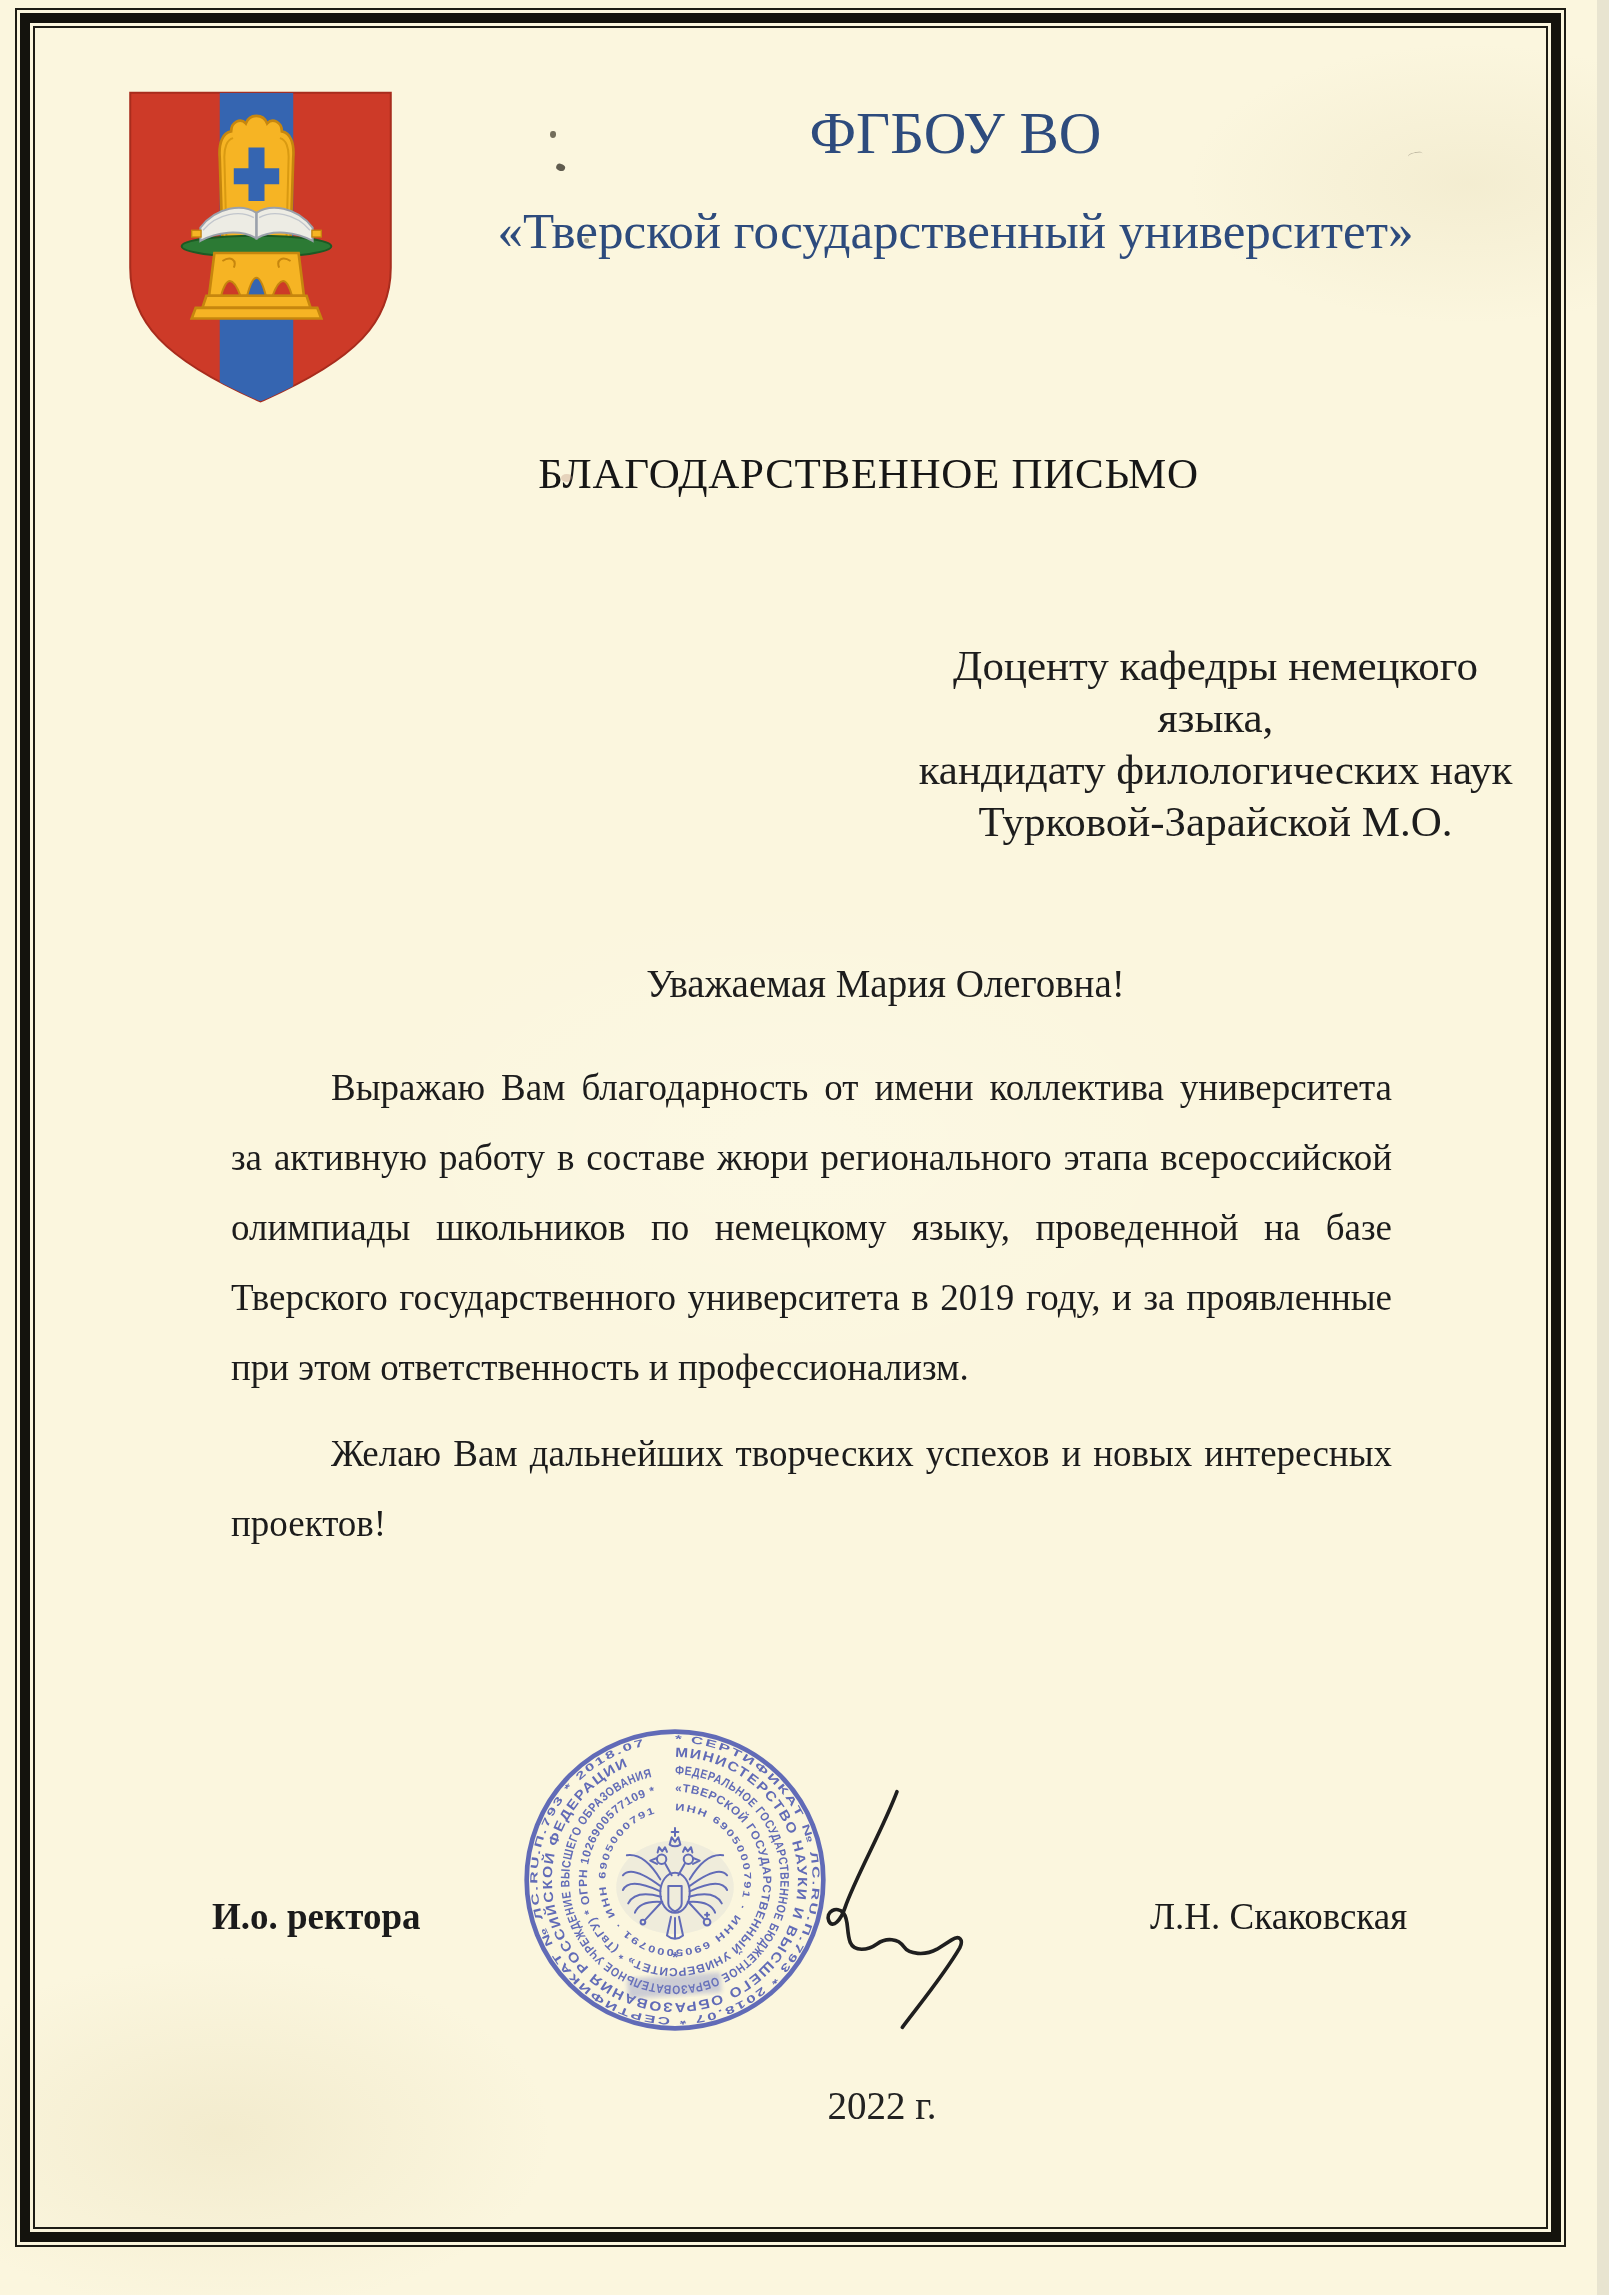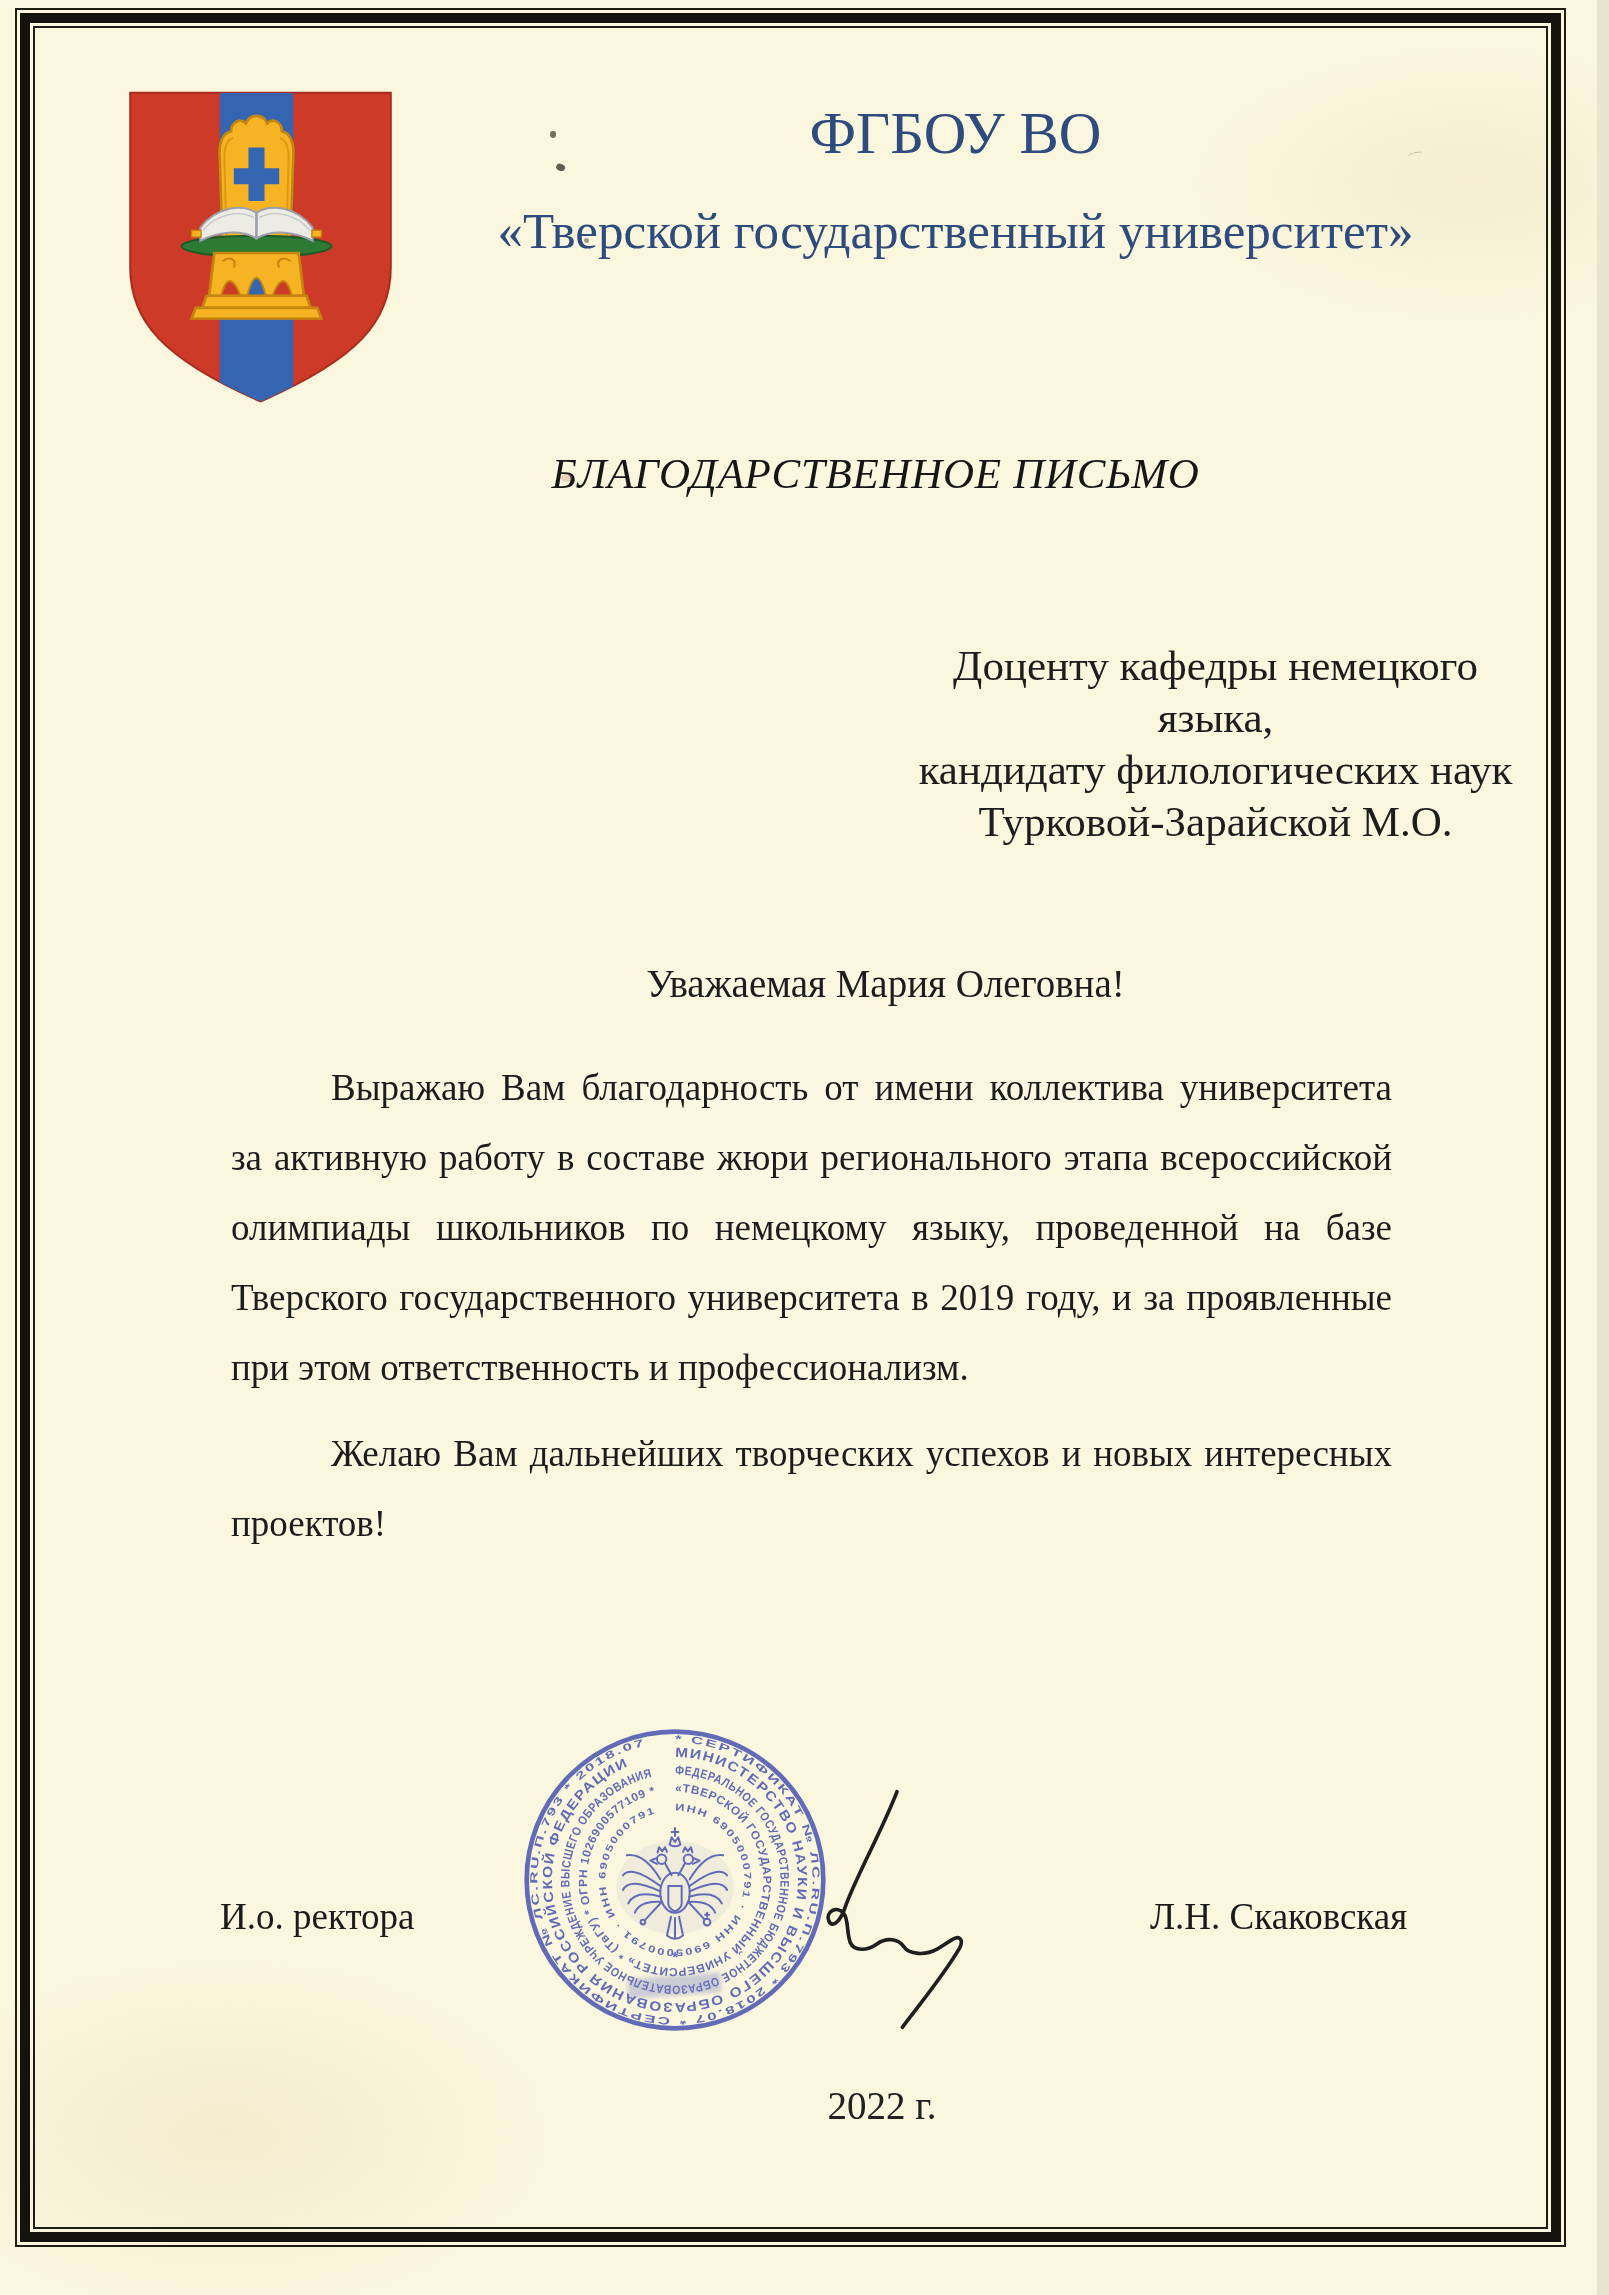--- a/index.html
+++ b/index.html
@@ -12,29 +12,29 @@
   
   .frame-outer{position:absolute;top:8px;left:14.7px;right:31px;bottom:48px;
     border:2.7px solid #1d1c15;padding:3.3px;box-sizing:border-box;pointer-events:none;}
   .frame-band{width:100%;height:100%;border:10px solid #14130d;padding:2.7px;box-sizing:border-box;}
   .frame-inner{width:100%;height:100%;border:2.7px solid #1d1c15;box-sizing:border-box;}
   .abs{position:absolute;}
   .emblem{left:122px;top:86px;width:277px;height:322px;}
   .header{left:421px;top:100px;width:1069px;text-align:center;color:#2d4b7d;}
   .org-abbr{font-size:59px;line-height:1.15;}
   .org-name{font-size:51px;line-height:1.15;margin-top:34px;}
-  .doc-title{top:449px;left:274px;width:1203px;text-align:center;font-size:43px;
-    letter-spacing:0.7px;color:#161616;font-style:italic;}
+  .doc-title{top:449px;left:267px;width:1203px;text-align:center;font-size:43px;
+    letter-spacing:0.7px;color:#161616;}
   .addressee{top:640px;left:895px;width:641px;text-align:center;font-size:43px;
     line-height:52px;color:#1d1d1d;}
   .salutation{top:961px;left:234px;width:1303px;text-align:center;font-size:39px;color:#1d1d1d;}
   .body-text{top:1037px;left:215px;width:1193px;font-size:37px;line-height:70px;
     text-align:justify;text-align-last:left;color:#1c1c1c;}
   .body-text p{margin:16px;text-indent:100px;}
-  .sign-role{top:1895px;left:220px;font-size:37px;}
+  .sign-role{top:1895px;left:212px;font-size:37px;font-weight:bold;}
   .sign-name{top:1895px;left:1150px;font-size:37px;text-align:right;}
   .stamp{left:522px;top:1727px;width:306px;height:306px;opacity:.92;}
   .scribble{left:802px;top:1757px;width:214px;height:287px;}
   .date-line{top:2083px;left:214px;width:1336px;text-align:center;font-size:39px;color:#222;}
   .speck{position:absolute;border-radius:50% 45% 55% 50%;}
   .ring-text{font-family:"Liberation Sans", sans-serif;font-weight:bold;fill:#5560b4;}
 </style>
 </head>
 <body>
 

